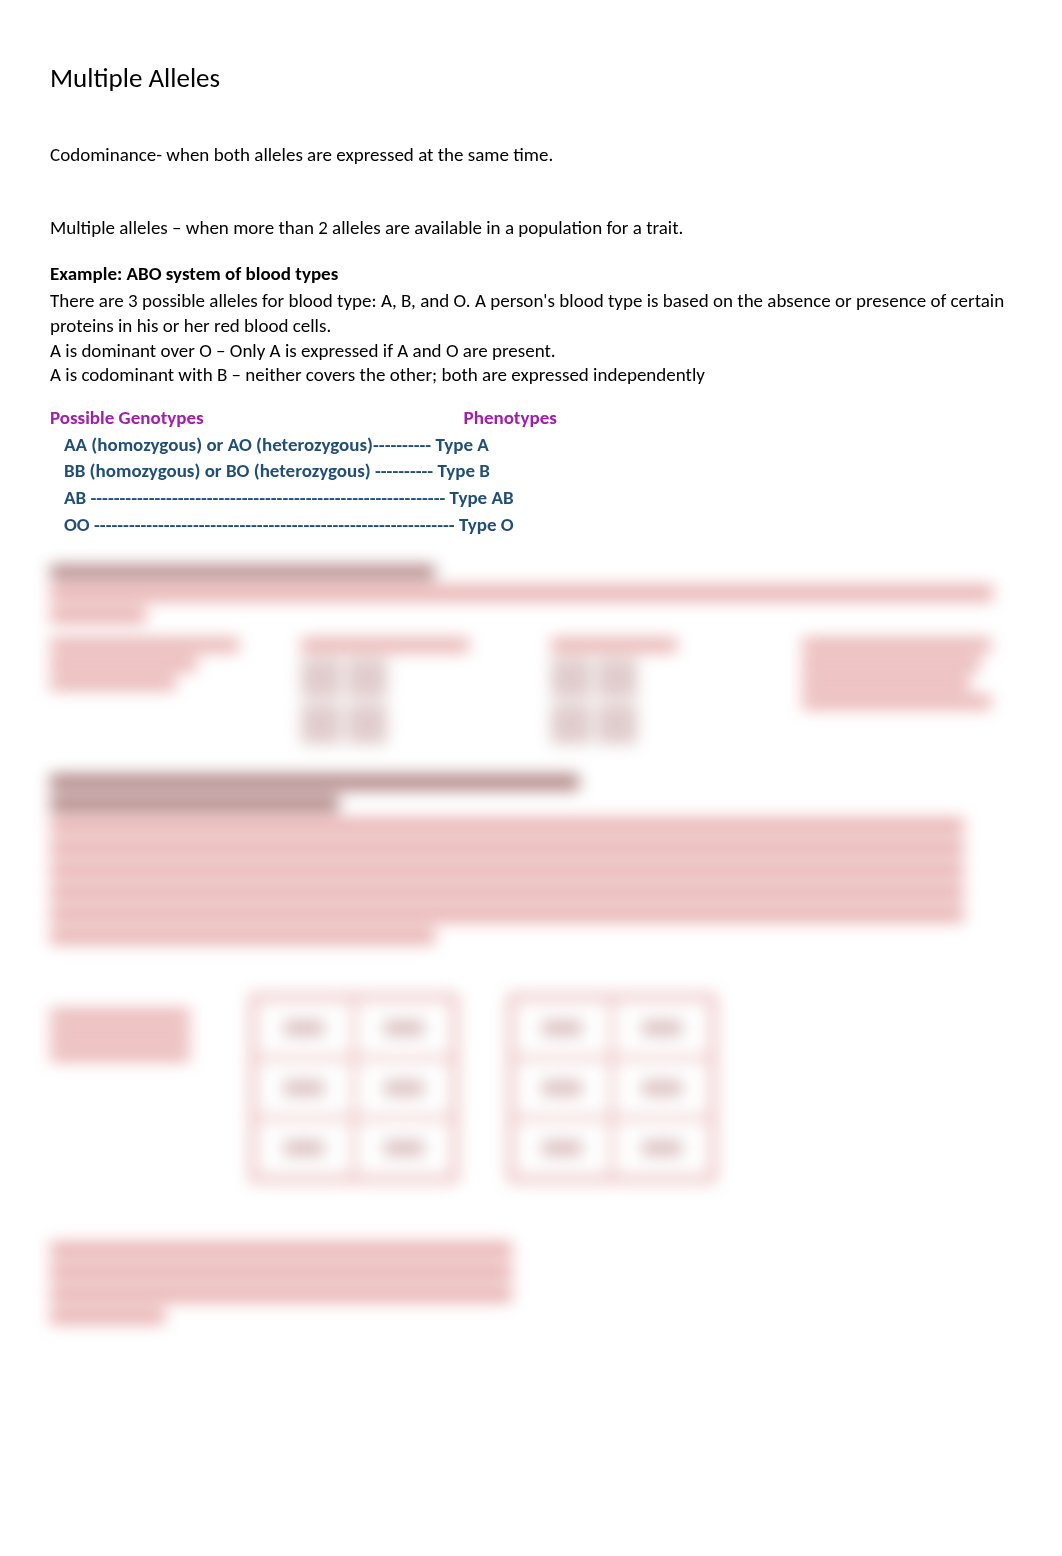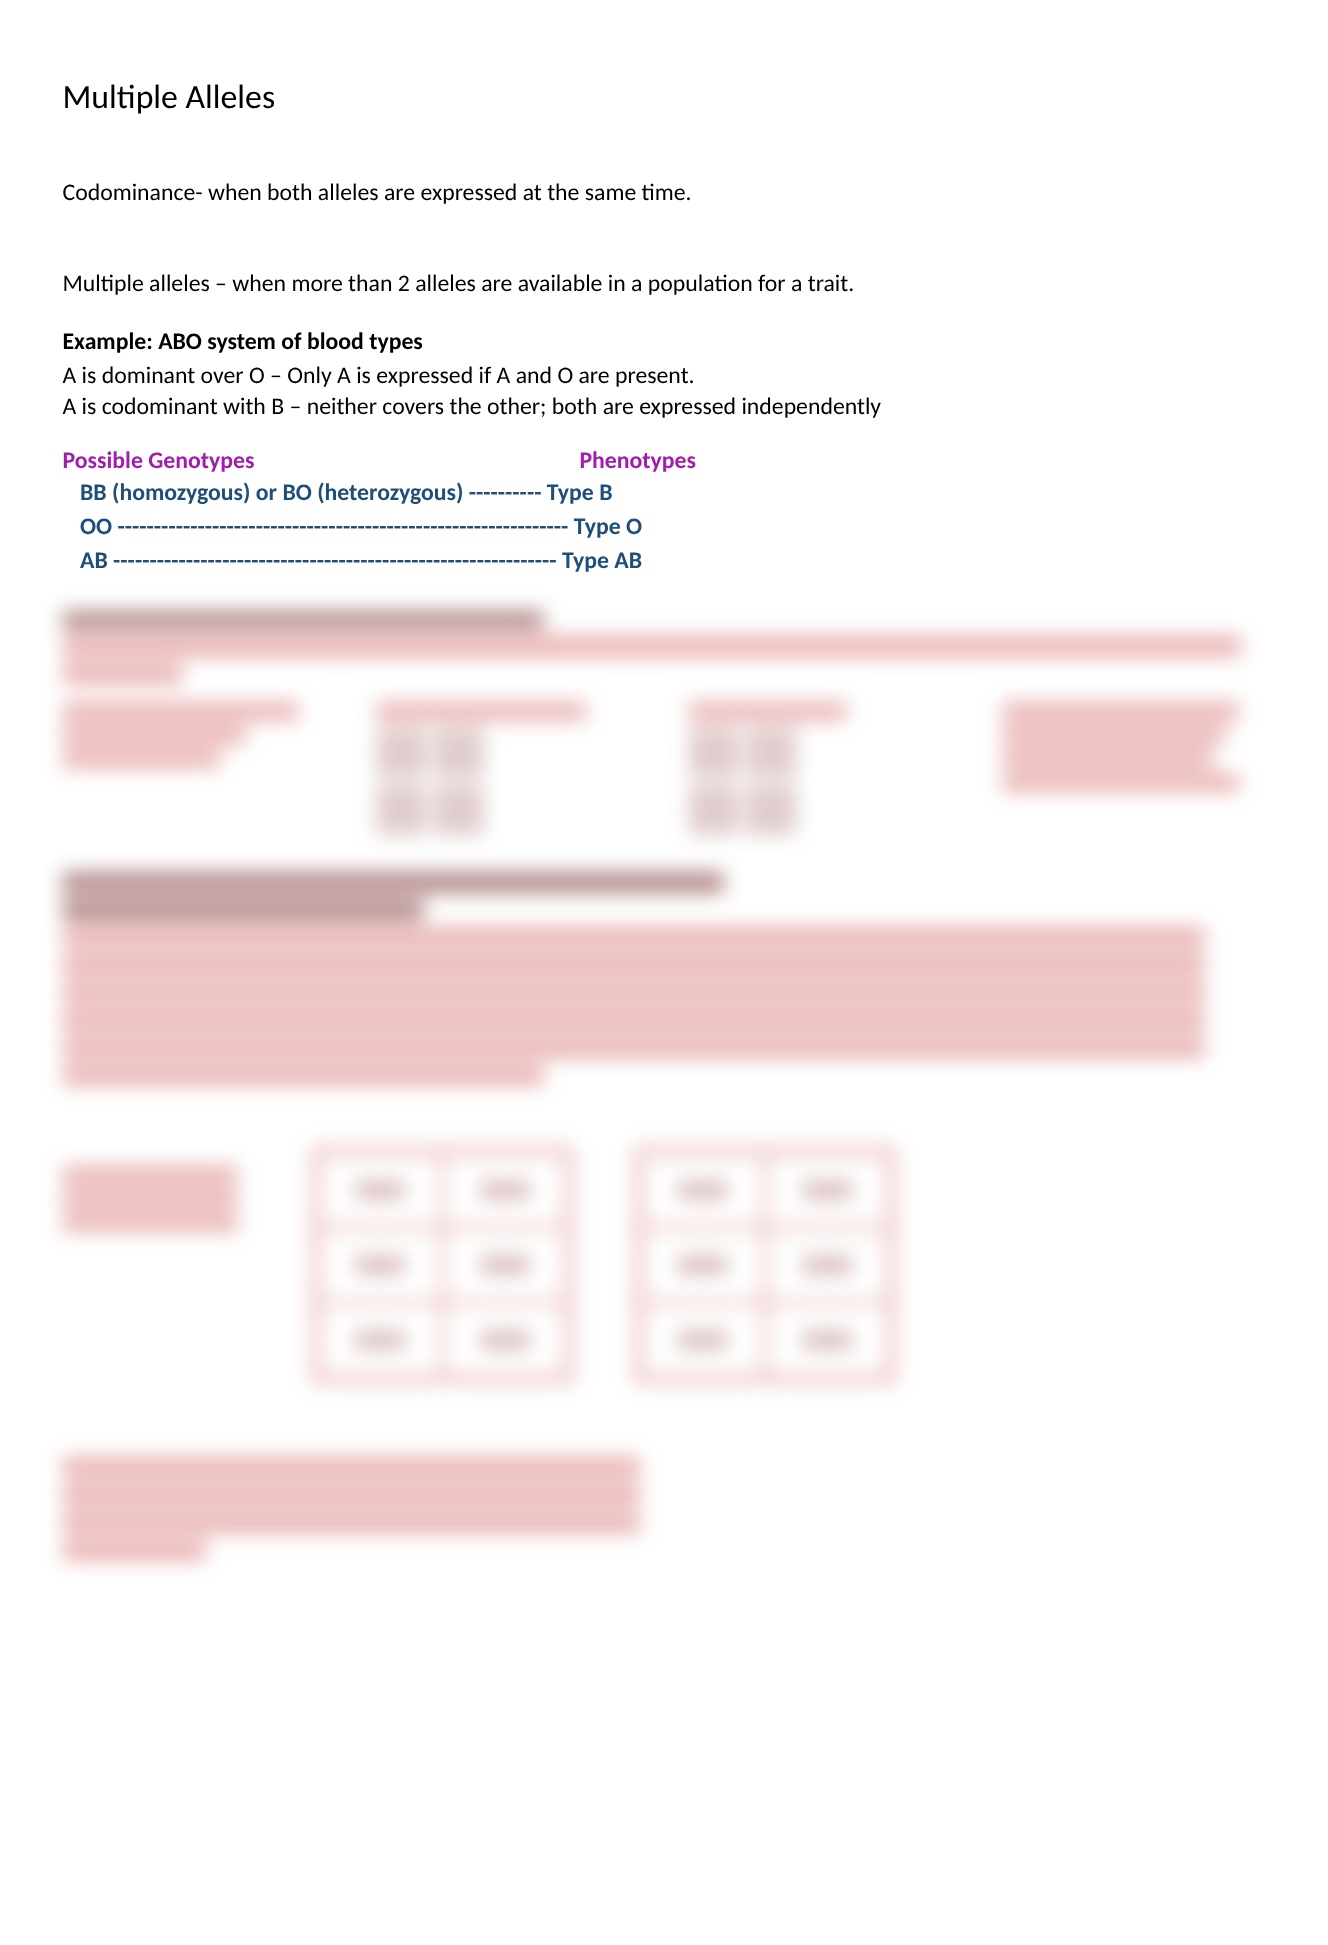--- a/index.html
+++ b/index.html
@@ -69,31 +69,33 @@
 
 <h1 class="title">Multiple Alleles</h1>
 
 <div class="intro">
   <p>Codominance- when both alleles are expressed at the same time.</p>
   <p>Multiple alleles – when more than 2 alleles are available in a population for a trait.</p>
 </div>
 
 <div class="section-gap">
   <p class="example-header">Example: ABO system of blood types</p>
+  <p>There are 3 possible alleles for blood type: A, B, and O. A person's blood type is based on the absence or presence of certain proteins in his or her red blood cells.</p>
   <p>A is dominant over O – Only A is expressed if A and O are present.</p>
   <p>A is codominant with B – neither covers the other; both are expressed independently</p>
 </div>
 
 <div>
   <p class="geno-header">
     <span>Possible Genotypes</span><span class="ph-gap"></span><span>Phenotypes</span>
   </p>
+  <p class="geno-line">AA (homozygous) or   AO (heterozygous)---------- Type A</p>
   <p class="geno-line">BB (homozygous) or BO (heterozygous) ---------- Type B</p>
+  <p class="geno-line">AB ------------------------------------------------------------- Type AB</p>
   <p class="geno-line">OO -------------------------------------------------------------- Type O</p>
-  <p class="geno-line">AB ------------------------------------------------------------- Type AB</p>
 </div>
 
 <div class="blur-area">
 
   <div class="blur-block">
     <div class="blur-line dark short blur-small"></div>
     <div class="blur-line" style="width:98%"></div>
     <div class="blur-line" style="width:10%"></div>
     <div class="blur-cols">
       <div class="blur-col">

